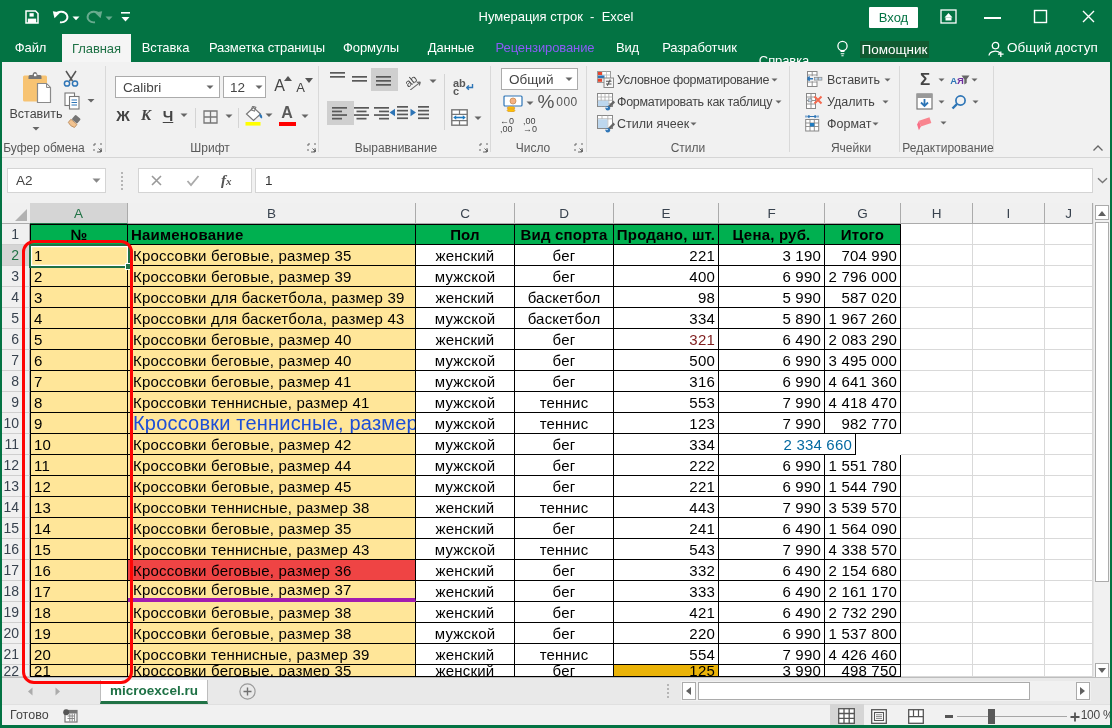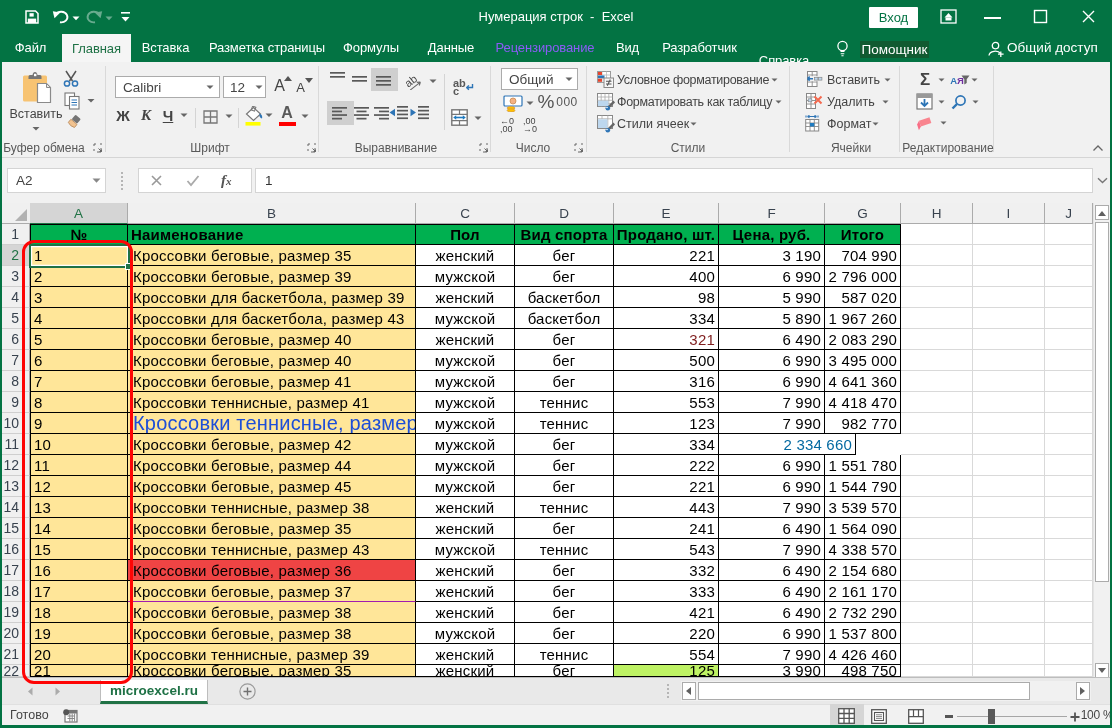--- a/index.html
+++ b/index.html
@@ -541,21 +541,21 @@
 <div class="cr" style="position:absolute;left:719px;top:539px;width:106px;height:21px;background:#fff;border-right:1px solid #000;border-bottom:1px solid #000;color:#000;font-size:15px;letter-spacing:0.2px;padding-right:3px;overflow:hidden;white-space:nowrap;">7 990</div>
 <div class="cr" style="position:absolute;left:825px;top:539px;width:76px;height:21px;background:#fff;border-right:1px solid #000;border-bottom:1px solid #000;color:#000;font-size:15px;letter-spacing:0.2px;padding-right:3px;overflow:hidden;white-space:nowrap;">4 338 570</div>
 <div class="cl" style="position:absolute;left:30px;top:560px;width:98px;height:21px;background:#FFE699;border-right:1px solid #000;border-bottom:1px solid #000;color:#000;font-size:15px;letter-spacing:0.2px;padding-left:3px;overflow:hidden;white-space:nowrap;border-left:1px solid #000;">16</div>
 <div class="cl" style="position:absolute;left:128px;top:560px;width:288px;height:21px;background:#ef4444;border-right:1px solid #000;border-bottom:1px solid #000;color:#000;font-size:15px;letter-spacing:0.2px;padding-left:5px;overflow:hidden;white-space:nowrap;">Кроссовки беговые, размер 36</div>
 <div class="ct" style="position:absolute;left:416px;top:560px;width:99px;height:21px;background:#fff;border-right:1px solid #000;border-bottom:1px solid #000;color:#000;font-size:15px;letter-spacing:0.2px;overflow:hidden;white-space:nowrap;">женский</div>
 <div class="ct" style="position:absolute;left:515px;top:560px;width:99px;height:21px;background:#fff;border-right:1px solid #000;border-bottom:1px solid #000;color:#000;font-size:15px;letter-spacing:0.2px;overflow:hidden;white-space:nowrap;">бег</div>
 <div class="cr" style="position:absolute;left:614px;top:560px;width:105px;height:21px;background:#fff;border-right:1px solid #000;border-bottom:1px solid #000;color:#000;font-size:15px;letter-spacing:0.2px;padding-right:3px;overflow:hidden;white-space:nowrap;">332</div>
 <div class="cr" style="position:absolute;left:719px;top:560px;width:106px;height:21px;background:#fff;border-right:1px solid #000;border-bottom:1px solid #000;color:#000;font-size:15px;letter-spacing:0.2px;padding-right:3px;overflow:hidden;white-space:nowrap;">6 490</div>
 <div class="cr" style="position:absolute;left:825px;top:560px;width:76px;height:21px;background:#fff;border-right:1px solid #000;border-bottom:1px solid #000;color:#000;font-size:15px;letter-spacing:0.2px;padding-right:3px;overflow:hidden;white-space:nowrap;">2 154 680</div>
 <div class="cl" style="position:absolute;left:30px;top:581px;width:98px;height:21px;background:#FFE699;border-right:1px solid #000;border-bottom:1px solid #000;color:#000;font-size:15px;letter-spacing:0.2px;padding-left:3px;overflow:hidden;white-space:nowrap;border-left:1px solid #000;">17</div>
-<div class="cl" style="position:absolute;left:128px;top:581px;width:288px;height:21px;background:#FFE699;border-right:1px solid #000;border-bottom:1px solid #a21caf;color:#000;font-size:15px;letter-spacing:0.2px;padding-left:5px;overflow:hidden;white-space:nowrap;">Кроссовки беговые, размер 37</div>
+<div class="cl" style="position:absolute;left:128px;top:581px;width:288px;height:21px;background:#FFE699;border-right:1px solid #000;border-bottom:4px solid #a21caf;color:#000;font-size:15px;letter-spacing:0.2px;padding-left:5px;overflow:hidden;white-space:nowrap;">Кроссовки беговые, размер 37</div>
 <div class="ct" style="position:absolute;left:416px;top:581px;width:99px;height:21px;background:#fff;border-right:1px solid #000;border-bottom:1px solid #000;color:#000;font-size:15px;letter-spacing:0.2px;overflow:hidden;white-space:nowrap;">женский</div>
 <div class="ct" style="position:absolute;left:515px;top:581px;width:99px;height:21px;background:#fff;border-right:1px solid #000;border-bottom:1px solid #000;color:#000;font-size:15px;letter-spacing:0.2px;overflow:hidden;white-space:nowrap;">бег</div>
 <div class="cr" style="position:absolute;left:614px;top:581px;width:105px;height:21px;background:#fff;border-right:1px solid #000;border-bottom:1px solid #000;color:#000;font-size:15px;letter-spacing:0.2px;padding-right:3px;overflow:hidden;white-space:nowrap;">333</div>
 <div class="cr" style="position:absolute;left:719px;top:581px;width:106px;height:21px;background:#fff;border-right:1px solid #000;border-bottom:1px solid #000;color:#000;font-size:15px;letter-spacing:0.2px;padding-right:3px;overflow:hidden;white-space:nowrap;">6 490</div>
 <div class="cr" style="position:absolute;left:825px;top:581px;width:76px;height:21px;background:#fff;border-right:1px solid #000;border-bottom:1px solid #000;color:#000;font-size:15px;letter-spacing:0.2px;padding-right:3px;overflow:hidden;white-space:nowrap;">2 161 170</div>
 <div class="cl" style="position:absolute;left:30px;top:602px;width:98px;height:21px;background:#FFE699;border-right:1px solid #000;border-bottom:1px solid #000;color:#000;font-size:15px;letter-spacing:0.2px;padding-left:3px;overflow:hidden;white-space:nowrap;border-left:1px solid #000;">18</div>
 <div class="cl" style="position:absolute;left:128px;top:602px;width:288px;height:21px;background:#FFE699;border-right:1px solid #000;border-bottom:1px solid #000;color:#000;font-size:15px;letter-spacing:0.2px;padding-left:5px;overflow:hidden;white-space:nowrap;">Кроссовки беговые, размер 38</div>
 <div class="ct" style="position:absolute;left:416px;top:602px;width:99px;height:21px;background:#fff;border-right:1px solid #000;border-bottom:1px solid #000;color:#000;font-size:15px;letter-spacing:0.2px;overflow:hidden;white-space:nowrap;">женский</div>
 <div class="ct" style="position:absolute;left:515px;top:602px;width:99px;height:21px;background:#fff;border-right:1px solid #000;border-bottom:1px solid #000;color:#000;font-size:15px;letter-spacing:0.2px;overflow:hidden;white-space:nowrap;">бег</div>
 <div class="cr" style="position:absolute;left:614px;top:602px;width:105px;height:21px;background:#fff;border-right:1px solid #000;border-bottom:1px solid #000;color:#000;font-size:15px;letter-spacing:0.2px;padding-right:3px;overflow:hidden;white-space:nowrap;">421</div>
@@ -572,21 +572,21 @@
 <div class="cl" style="position:absolute;left:128px;top:644px;width:288px;height:21px;background:#FFE699;border-right:1px solid #000;border-bottom:1px solid #000;color:#000;font-size:15px;letter-spacing:0.2px;padding-left:5px;overflow:hidden;white-space:nowrap;">Кроссовки теннисные, размер 39</div>
 <div class="ct" style="position:absolute;left:416px;top:644px;width:99px;height:21px;background:#fff;border-right:1px solid #000;border-bottom:1px solid #000;color:#000;font-size:15px;letter-spacing:0.2px;overflow:hidden;white-space:nowrap;">женский</div>
 <div class="ct" style="position:absolute;left:515px;top:644px;width:99px;height:21px;background:#fff;border-right:1px solid #000;border-bottom:1px solid #000;color:#000;font-size:15px;letter-spacing:0.2px;overflow:hidden;white-space:nowrap;">теннис</div>
 <div class="cr" style="position:absolute;left:614px;top:644px;width:105px;height:21px;background:#fff;border-right:1px solid #000;border-bottom:1px solid #000;color:#000;font-size:15px;letter-spacing:0.2px;padding-right:3px;overflow:hidden;white-space:nowrap;">554</div>
 <div class="cr" style="position:absolute;left:719px;top:644px;width:106px;height:21px;background:#fff;border-right:1px solid #000;border-bottom:1px solid #000;color:#000;font-size:15px;letter-spacing:0.2px;padding-right:3px;overflow:hidden;white-space:nowrap;">7 990</div>
 <div class="cr" style="position:absolute;left:825px;top:644px;width:76px;height:21px;background:#fff;border-right:1px solid #000;border-bottom:1px solid #000;color:#000;font-size:15px;letter-spacing:0.2px;padding-right:3px;overflow:hidden;white-space:nowrap;">4 426 460</div>
 <div class="cl" style="position:absolute;left:30px;top:665px;width:98px;height:12px;background:#FFE699;border-right:1px solid #000;border-bottom:1px solid #000;color:#000;font-size:15px;letter-spacing:0.2px;padding-left:3px;overflow:hidden;white-space:nowrap;border-left:1px solid #000;">21</div>
 <div class="cl" style="position:absolute;left:128px;top:665px;width:288px;height:12px;background:#FFE699;border-right:1px solid #000;border-bottom:1px solid #000;color:#000;font-size:15px;letter-spacing:0.2px;padding-left:5px;overflow:hidden;white-space:nowrap;">Кроссовки беговые, размер 35</div>
 <div class="ct" style="position:absolute;left:416px;top:665px;width:99px;height:12px;background:#fff;border-right:1px solid #000;border-bottom:1px solid #000;color:#000;font-size:15px;letter-spacing:0.2px;overflow:hidden;white-space:nowrap;">женский</div>
 <div class="ct" style="position:absolute;left:515px;top:665px;width:99px;height:12px;background:#fff;border-right:1px solid #000;border-bottom:1px solid #000;color:#000;font-size:15px;letter-spacing:0.2px;overflow:hidden;white-space:nowrap;">бег</div>
-<div class="cr" style="position:absolute;left:614px;top:665px;width:105px;height:12px;background:#bef264;border-right:1px solid #000;border-bottom:1px solid #000;color:#000;font-size:15px;letter-spacing:0.2px;padding-right:3px;overflow:hidden;white-space:nowrap;">125</div>
+<div class="cr" style="position:absolute;left:614px;top:665px;width:105px;height:12px;background:#eab308;border-right:1px solid #000;border-bottom:1px solid #000;color:#000;font-size:15px;letter-spacing:0.2px;padding-right:3px;overflow:hidden;white-space:nowrap;">125</div>
 <div class="cr" style="position:absolute;left:719px;top:665px;width:106px;height:12px;background:#fff;border-right:1px solid #000;border-bottom:1px solid #000;color:#000;font-size:15px;letter-spacing:0.2px;padding-right:3px;overflow:hidden;white-space:nowrap;">3 990</div>
 <div class="cr" style="position:absolute;left:825px;top:665px;width:76px;height:12px;background:#fff;border-right:1px solid #000;border-bottom:1px solid #000;color:#000;font-size:15px;letter-spacing:0.2px;padding-right:3px;overflow:hidden;white-space:nowrap;">498 750</div>
 <div style="position:absolute;left:901px;top:224px;width:72px;height:21px;border-right:1px solid #D9D9D9;border-bottom:1px solid #D9D9D9;"></div>
 <div style="position:absolute;left:901px;top:245px;width:72px;height:21px;border-right:1px solid #D9D9D9;border-bottom:1px solid #D9D9D9;"></div>
 <div style="position:absolute;left:901px;top:266px;width:72px;height:21px;border-right:1px solid #D9D9D9;border-bottom:1px solid #D9D9D9;"></div>
 <div style="position:absolute;left:901px;top:287px;width:72px;height:21px;border-right:1px solid #D9D9D9;border-bottom:1px solid #D9D9D9;"></div>
 <div style="position:absolute;left:901px;top:308px;width:72px;height:21px;border-right:1px solid #D9D9D9;border-bottom:1px solid #D9D9D9;"></div>
 <div style="position:absolute;left:901px;top:329px;width:72px;height:21px;border-right:1px solid #D9D9D9;border-bottom:1px solid #D9D9D9;"></div>
 <div style="position:absolute;left:901px;top:350px;width:72px;height:21px;border-right:1px solid #D9D9D9;border-bottom:1px solid #D9D9D9;"></div>
 <div style="position:absolute;left:901px;top:371px;width:72px;height:21px;border-right:1px solid #D9D9D9;border-bottom:1px solid #D9D9D9;"></div>

